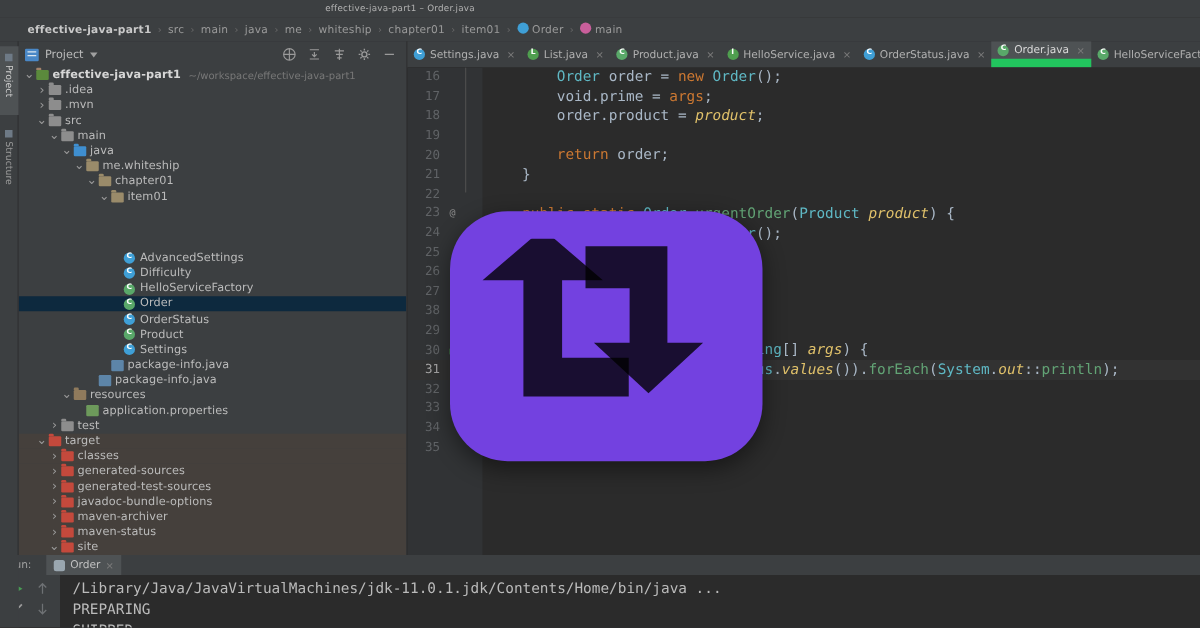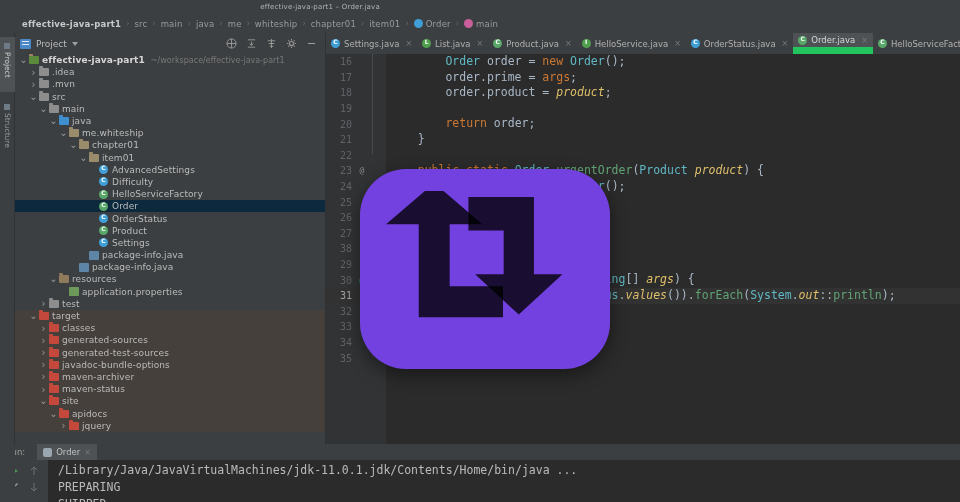--- a/index.html
+++ b/index.html
@@ -259,21 +259,21 @@
           </span>
           <span class="tname">chapter01</span>
         </div>
         <div class="trow" style="padding-left: 64px;">
           <span class="arrow" style="font-size: 10px; line-height: 4px;">⌄</span>
           <span class="tico">
             <span class="folder mod"></span>
           </span>
           <span class="tname">item01</span>
         </div>
-        <div class="trow" style="padding-left: 74px;">
+        <div class="trow" style="padding-left: 74px; margin-top: 37px;">
           <span class="arrow empty"></span>
           <span class="tico">
             <span class="cls"></span>
           </span>
           <span class="tname">AdvancedSettings</span>
         </div>
         <div class="trow" style="padding-left: 74px;">
           <span class="arrow empty"></span>
           <span class="tico">
             <span class="cls"></span>
@@ -539,21 +539,21 @@
           <span class="gmark"></span>
         </div>
         <div class="lnrow">
           <span class="ln">35</span>
           <span class="gmark"></span>
         </div>
         <div class="fold" style="top: 0px; height: 100px;"></div>
       </div>
     <div class="code" id="code">
         <div class="crow"><span class="pl">        </span><span class="typ">Order</span><span class="pl"> order </span><span class="pl">=</span><span class="pl"> </span><span class="kw">new</span><span class="pl"> </span><span class="typ">Order</span><span class="pl">();</span></div>
-        <div class="crow"><span class="pl">        order.prime </span><span class="pl">=</span><span class="pl"> </span><span class="kw">args</span><span class="pl">;</span></div>
+        <div class="crow"><span class="pl">        void.prime </span><span class="pl">=</span><span class="pl"> </span><span class="kw">args</span><span class="pl">;</span></div>
         <div class="crow"><span class="pl">        order.product </span><span class="pl">=</span><span class="pl"> </span><span class="par">product</span><span class="pl">;</span></div>
         <div class="crow"> </div>
         <div class="crow"><span class="pl">        </span><span class="kw">return</span><span class="pl"> order;</span></div>
         <div class="crow"><span class="pl">    }</span></div>
         <div class="crow"> </div>
         <div class="crow"><span class="pl">    </span><span class="kw">public static</span><span class="pl"> </span><span class="typ">Order</span><span class="pl"> </span><span class="mtd">urgentOrder</span><span class="pl">(</span><span class="typ">Product</span><span class="pl"> </span><span class="par">product</span><span class="pl">) {</span></div>
         <div class="crow"><span class="pl">        </span><span class="typ">Order</span><span class="pl"> order </span><span class="pl">=</span><span class="pl"> </span><span class="kw">new</span><span class="pl"> </span><span class="typ">Order</span><span class="pl">();</span></div>
         <div class="crow"> </div>
         <div class="crow"><span class="pl">        order.product </span><span class="pl">=</span><span class="pl"> </span><span class="par">product</span><span class="pl">;</span></div>
         <div class="crow"><span class="pl">        </span><span class="kw">return</span><span class="pl"> order</span></div>

